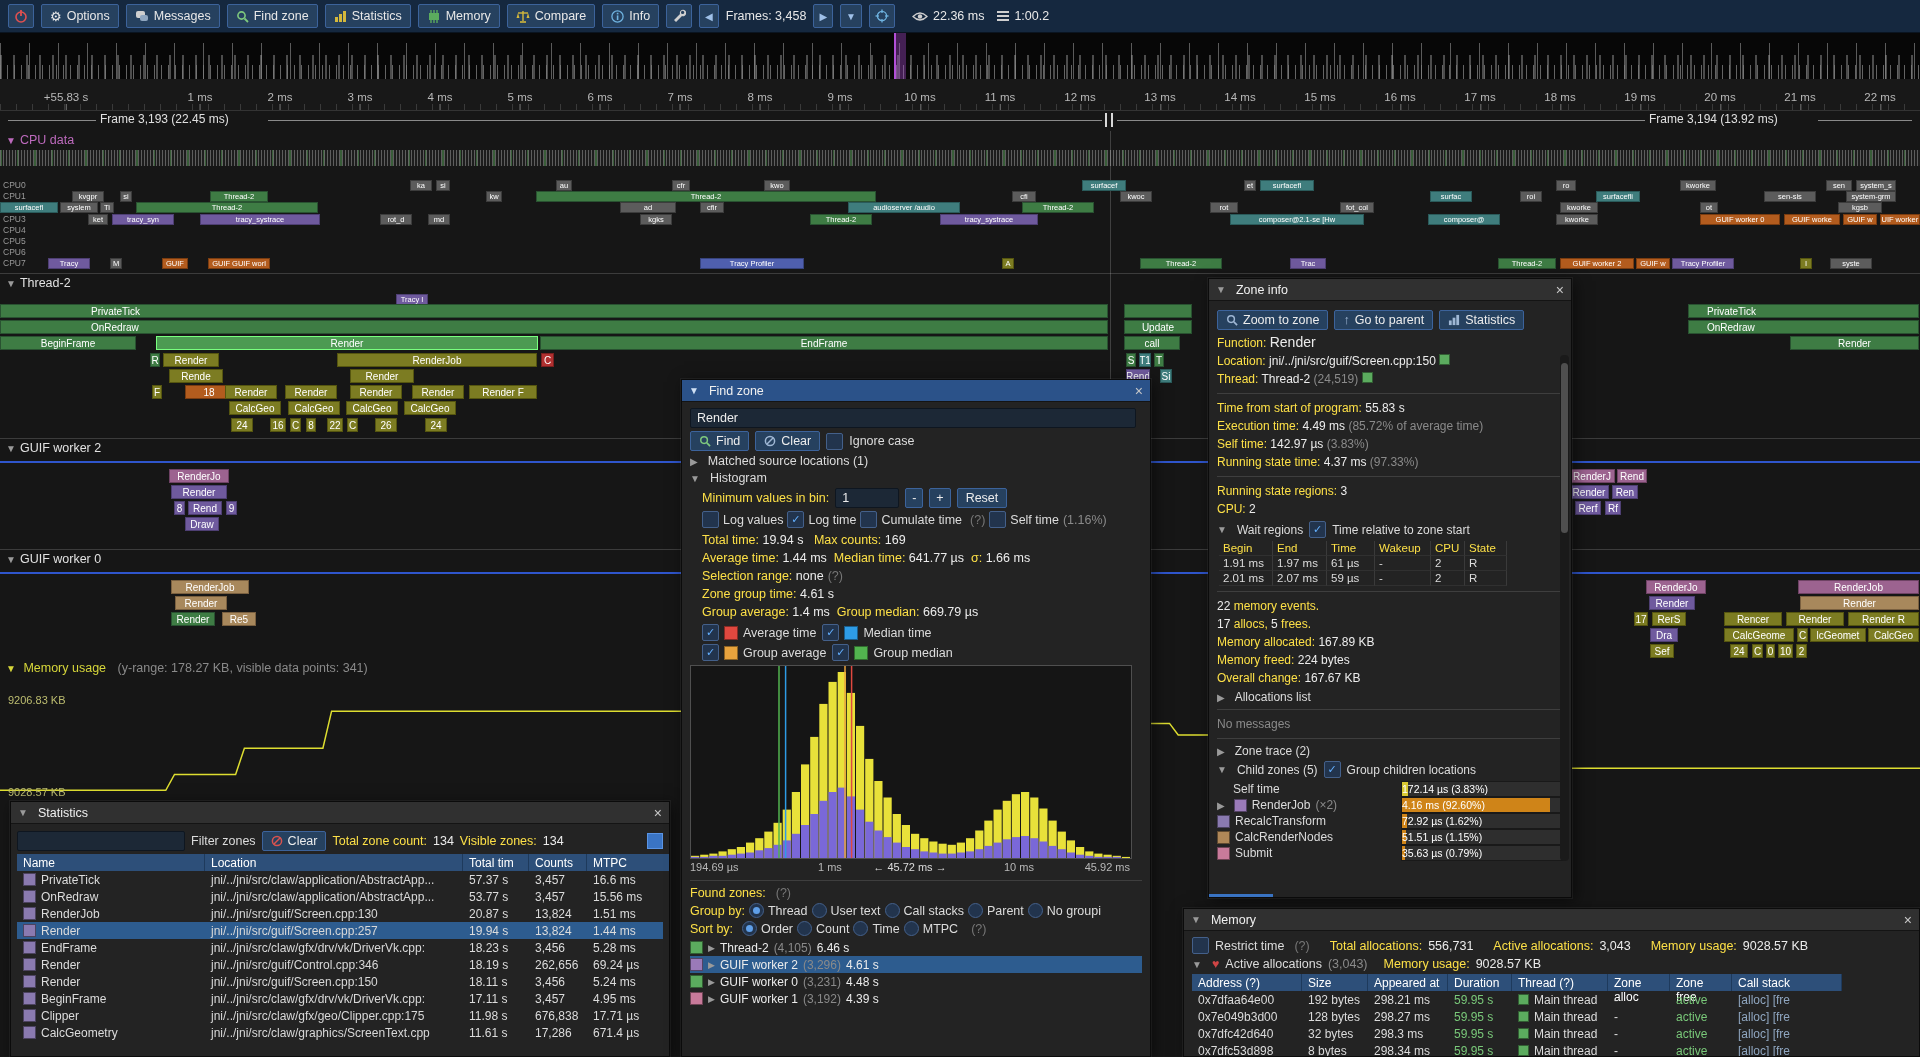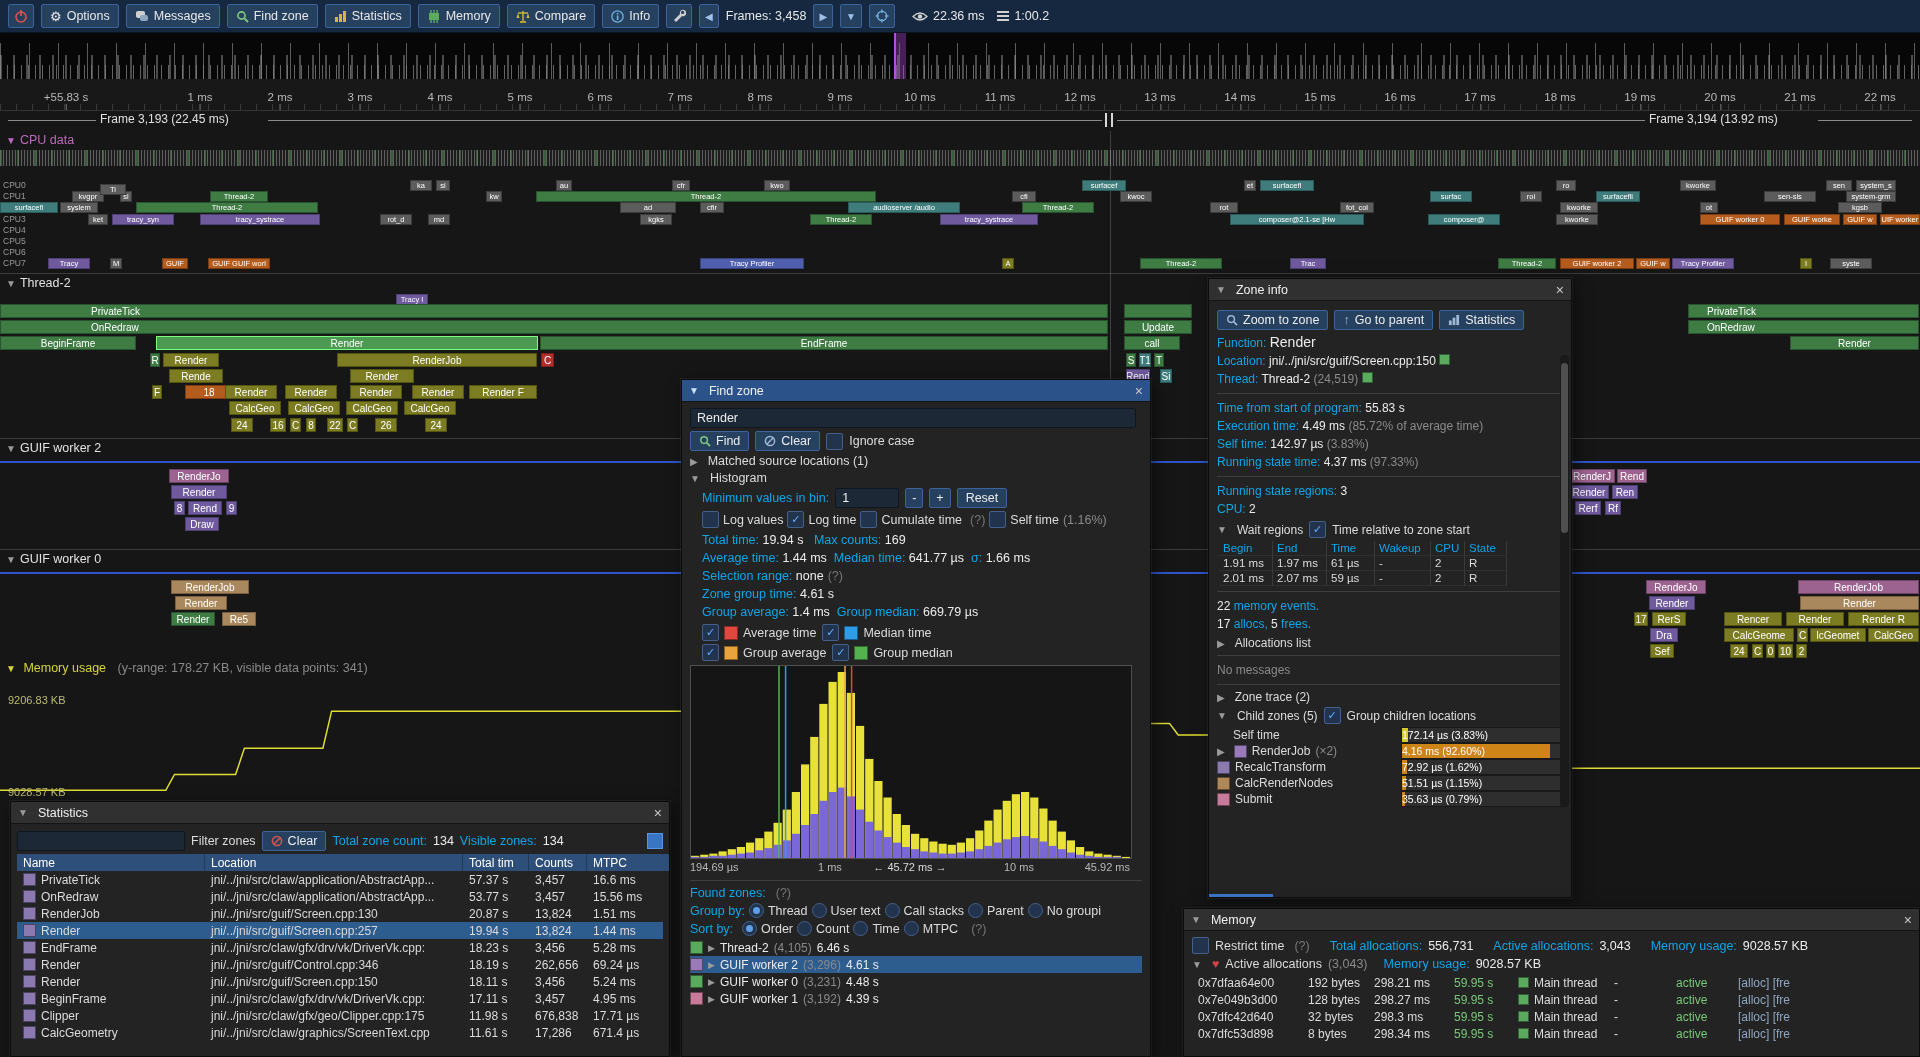--- a/index.html
+++ b/index.html
@@ -69,21 +69,21 @@
   .tl{background:#3f7d7d;border-color:#2a5a5a;}
   #mem-chart{position:absolute;top:700px;left:0;z-index:0;}
   
   .window{position:absolute;background:#232323;border:1px solid #0b0b0b;z-index:10;
     box-shadow:0 0 0 1px rgba(255,255,255,.05),3px 3px 14px rgba(0,0,0,.55);box-sizing:border-box;overflow:hidden;}
   .win-title{height:21px;background:#303030;display:flex;align-items:center;gap:6px;padding:0 7px;
     color:#f0f0f0;border-bottom:1px solid #141414;font-size:12.5px;}
   .win-title.blue{background:#2b5289;}
   .win-close{margin-left:auto;color:#c8c8c8;font-size:14px;line-height:1;}
   .win-body{padding:6px 8px;position:relative;}
-  .lbl{color:#0ea5e9;}
+  .lbl{color:#fde047;}
   .val{color:#ececec;}
   .dim{color:#8a8a8a;}
   .q{color:#777;margin-left:4px;}
   .green{color:#79c879;}
   .row{display:flex;align-items:center;gap:6px;margin:3px 0;}
   .btn{display:inline-flex;align-items:center;gap:5px;background:#26415f;border:1px solid #3c639b;border-radius:2px;
     padding:1px 8px;height:20px;color:#ececec;font-size:12.5px;box-sizing:border-box;white-space:nowrap;}
   .input{background:#1c2836;border:1px solid #0e1620;border-radius:2px;color:#ececec;padding:2px 6px;
     font-size:12.5px;font-family:"Liberation Sans",sans-serif;height:20px;box-sizing:border-box;}
   .cb{width:15px;height:15px;background:#22344d;border:1px solid #44608a;border-radius:2px;flex:0 0 auto;
@@ -447,21 +447,21 @@
     </div>
 
     <div class="zone cpu tl" style="left: 0px; top: 202px; width: 58px;">
       <span>surfacefl</span>
     </div>
 
     <div class="zone cpu gr" style="left: 60px; top: 202px; width: 38px;">
       <span>syslem</span>
     </div>
 
-    <div class="zone cpu gr" style="left: 100px; top: 184px; width: 26px;">
+    <div class="zone cpu gr" style="left: 100px; top: 202px; width: 14px;">
       <span>Ti</span>
     </div>
 
     <div class="zone cpu g" style="left: 136px; top: 202px; width: 182px;">
       <span>Thread-2</span>
     </div>
 
     <div class="zone cpu gr" style="left: 620px; top: 202px; width: 56px;">
       <span>ad</span>
     </div>
@@ -1446,20 +1446,28 @@
           <span>2.07 ms</span>
           <span>59 µs</span>
           <span>-</span>
           <span>2</span>
           <span>R</span>
         </div>
       </div>
     <div class="sep"></div>
     <div class="zi-line"><span class="val">22</span> <span class="lbl">memory events.</span></div>
     <div class="zi-line"><span class="val">17</span> <span class="lbl">allocs,</span> <span class="val">5</span> <span class="lbl">frees.</span></div>
+    <div>
+
+        <div class="zi-line"><span class="lbl">Memory allocated:</span> <span class="val">167.89 KB</span></div>
+
+        <div class="zi-line"><span class="lbl">Memory freed:</span> <span class="val">224 bytes</span></div>
+
+        <div class="zi-line"><span class="lbl">Overall change:</span> <span class="val">167.67 KB</span></div>
+      </div>
     <div class="row">
         <span class="tri">▶</span>
         <span>Allocations list</span>
       </div>
     <div class="sep"></div>
     <div class="zi-line dim">No messages</div>
     <div class="sep"></div>
     <div class="row">
         <span class="tri">▶</span>
         <span>Zone trace (2)</span>
@@ -1537,20 +1545,30 @@
       <span class="val">9028.57 KB</span>
     </div>
     <div class="row">
       <span class="tri">▼</span>
       <span class="heart">♥</span>
       <span>Active allocations</span>
       <span class="dim">(3,043)</span>
       <span class="lbl" style="margin-left:10px;">Memory usage:</span>
       <span class="val">9028.57 KB</span>
     </div>
+    <div class="mw-grid">
+      <span class="th">Address (?)</span>
+      <span class="th">Size</span>
+      <span class="th">Appeared at</span>
+      <span class="th">Duration</span>
+      <span class="th">Thread (?)</span>
+      <span class="th">Zone alloc</span>
+      <span class="th">Zone free</span>
+      <span class="th">Call stack</span>
+    </div>
     <div>
 
         <div class="mw-grid">
           <span class="mw-td">0x7dfaa64e00</span>
           <span class="mw-td">192 bytes</span>
           <span class="mw-td">298.21 ms</span>
           <span class="mw-td green">59.95 s</span>
           <span class="mw-td">
             <span class="sq sq-g" style="width:9px;height:9px;"></span>
             <span>Main thread</span>

